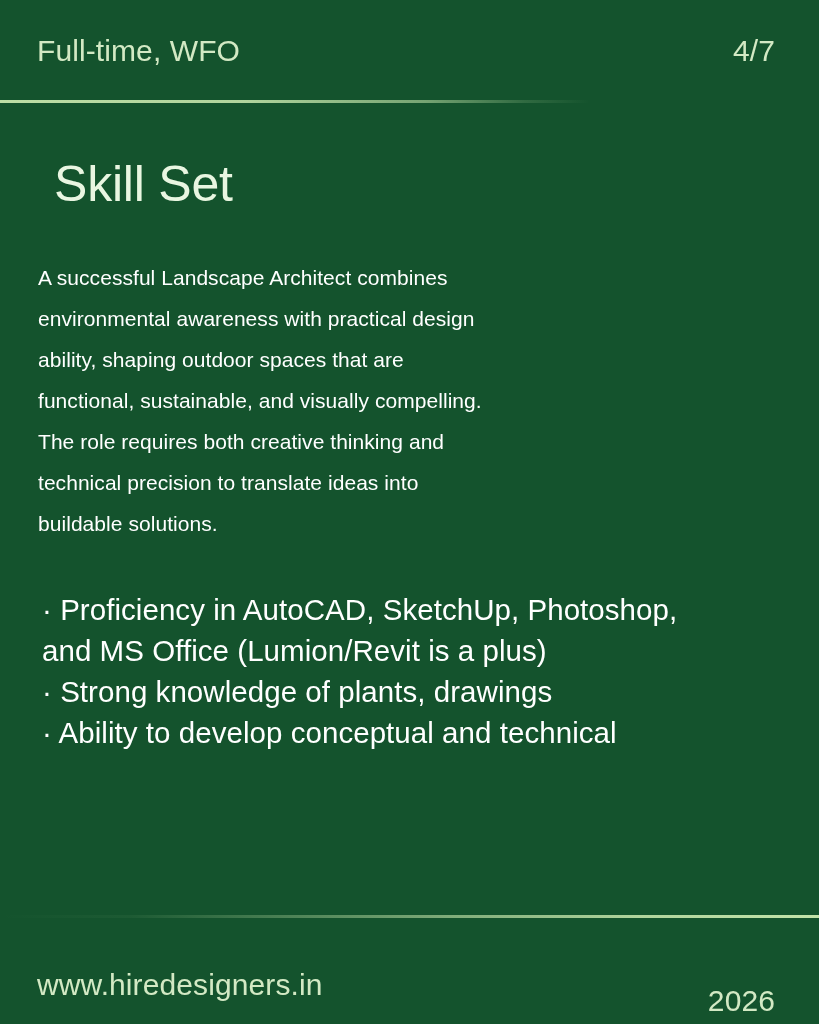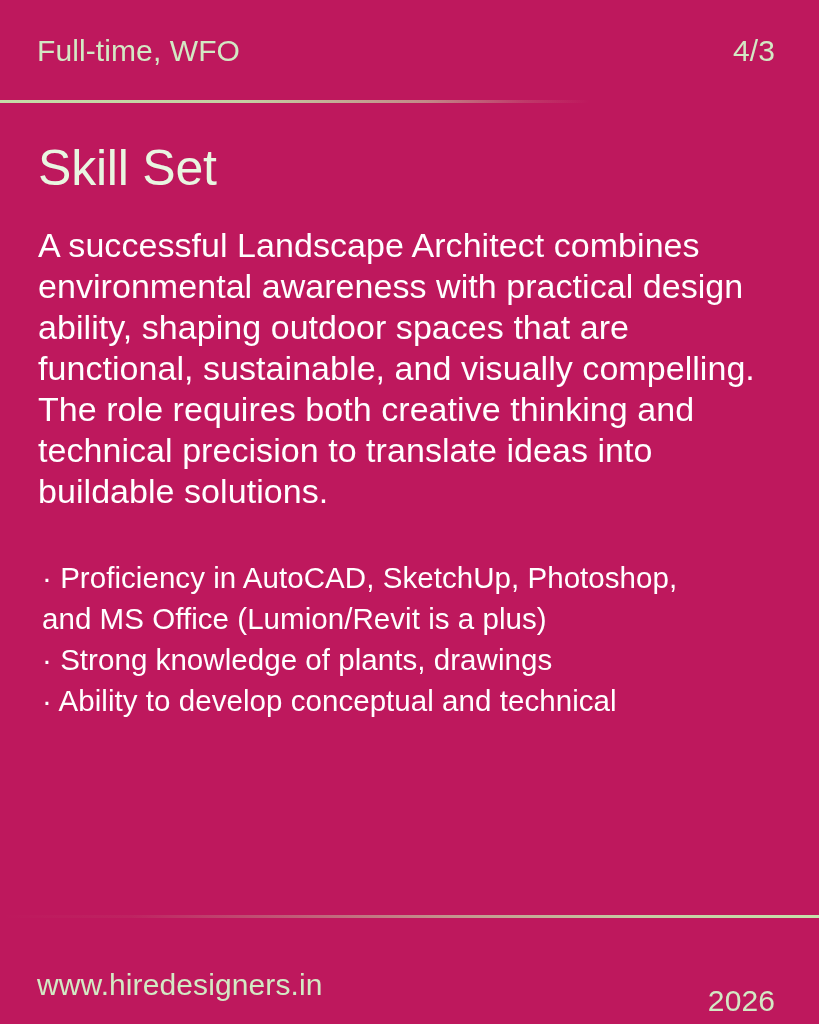--- a/index.html
+++ b/index.html
@@ -9,21 +9,21 @@
     background: #ffffff;
   }
   body {
     font-family: "Liberation Sans", "DejaVu Sans", sans-serif;
   }
 
   .slide {
     position: relative;
     width: 819px;
     height: 1024px;
-    background: #be185d;
+    background: #14532d;
     overflow: hidden;
     box-sizing: border-box;
   }
 
   
   .header {
     position: absolute;
     top: 0;
     left: 0;
     width: 819px;
@@ -68,33 +68,33 @@
   .content {
     position: absolute;
     top: 101px;
     left: 0;
     width: 819px;
     box-sizing: border-box;
     padding: 0 40px 0 38px;
   }
 
   .title {
-    margin: 0;
+    margin: 16px;
     padding-top: 41px;
     font-size: 50px;
     line-height: 1.06;
     font-weight: 400;
     color: #E9F6E1;
     letter-spacing: -0.2px;
   }
 
   .intro {
     margin: 0;
     padding-top: 30px;
-    font-size: 34px;
+    font-size: 21px;
     line-height: 41px;
     color: #FFFFFF;
     letter-spacing: 0.05px;
   }
 
   .bullets {
     margin: 4px;
     padding-top: 41px;
     list-style: none;
   }
@@ -154,21 +154,21 @@
     margin-top: 32px;
   }
 </style>
 </head>
 <body>
 
 <div class="slide">
 
   <div class="header">
     <span class="header-label">Full-time, WFO</span>
-    <span class="header-page">4/3</span>
+    <span class="header-page">4/7</span>
   </div>
   <div class="header-rule"></div>
 
   <div class="content">
 
     <h1 class="title">Skill Set</h1>
 
     <p class="intro"><span>A successful Landscape Architect combines</span><br><span>environmental awareness with practical design</span><br><span>ability, shaping outdoor spaces that are</span><br><span>functional, sustainable, and visually compelling.</span><br><span>The role requires both creative thinking and</span><br><span>technical precision to translate ideas into</span><br><span>buildable solutions.</span></p>
 
     <div class="bullets">

